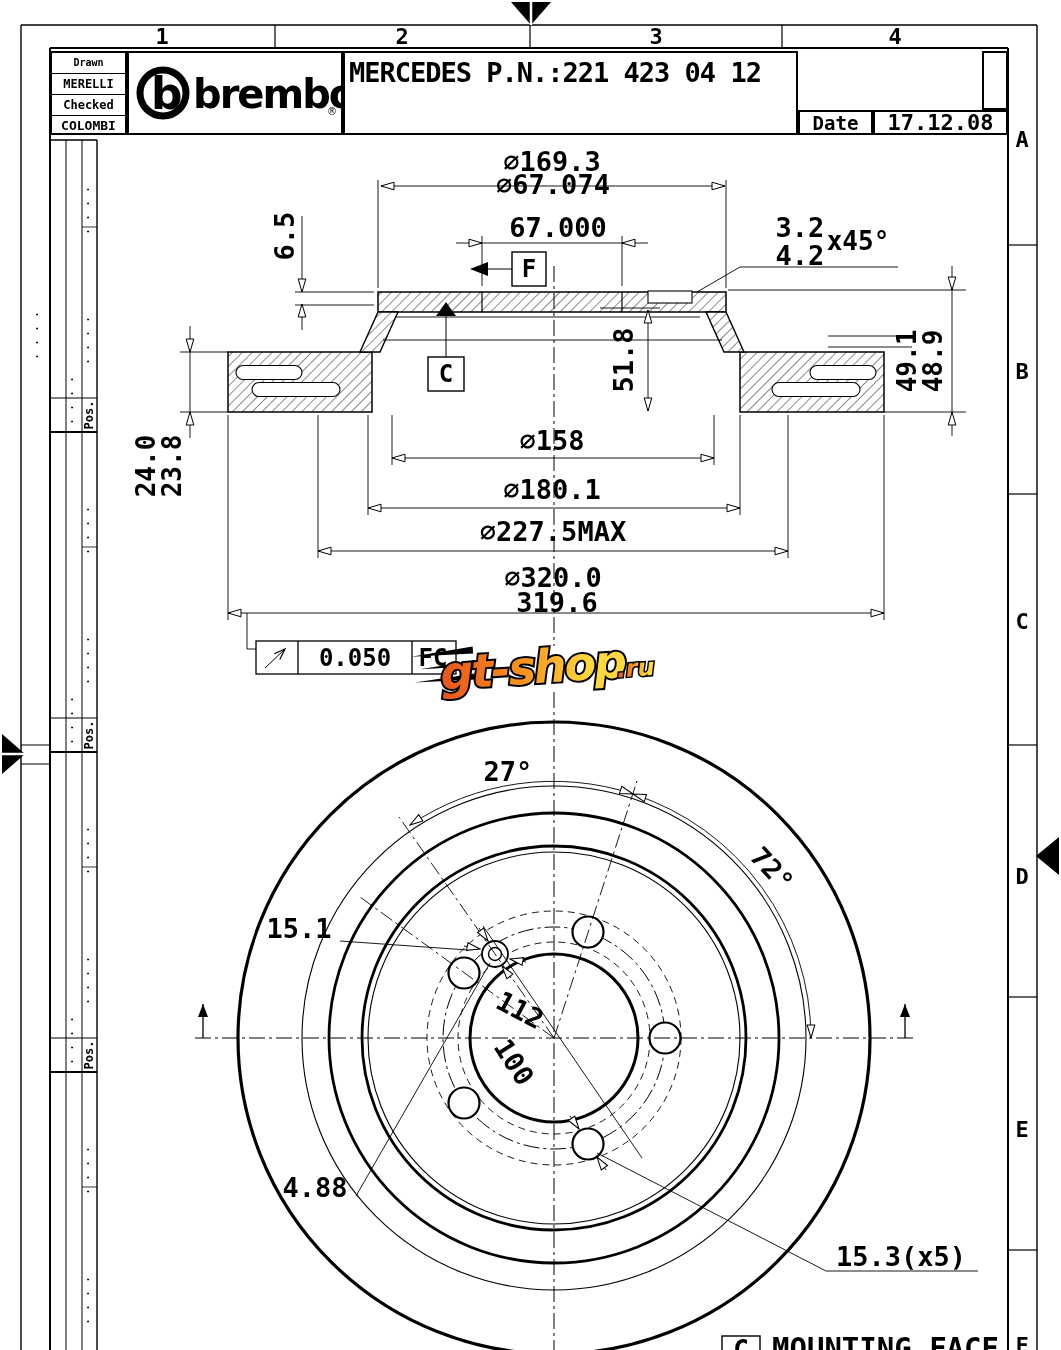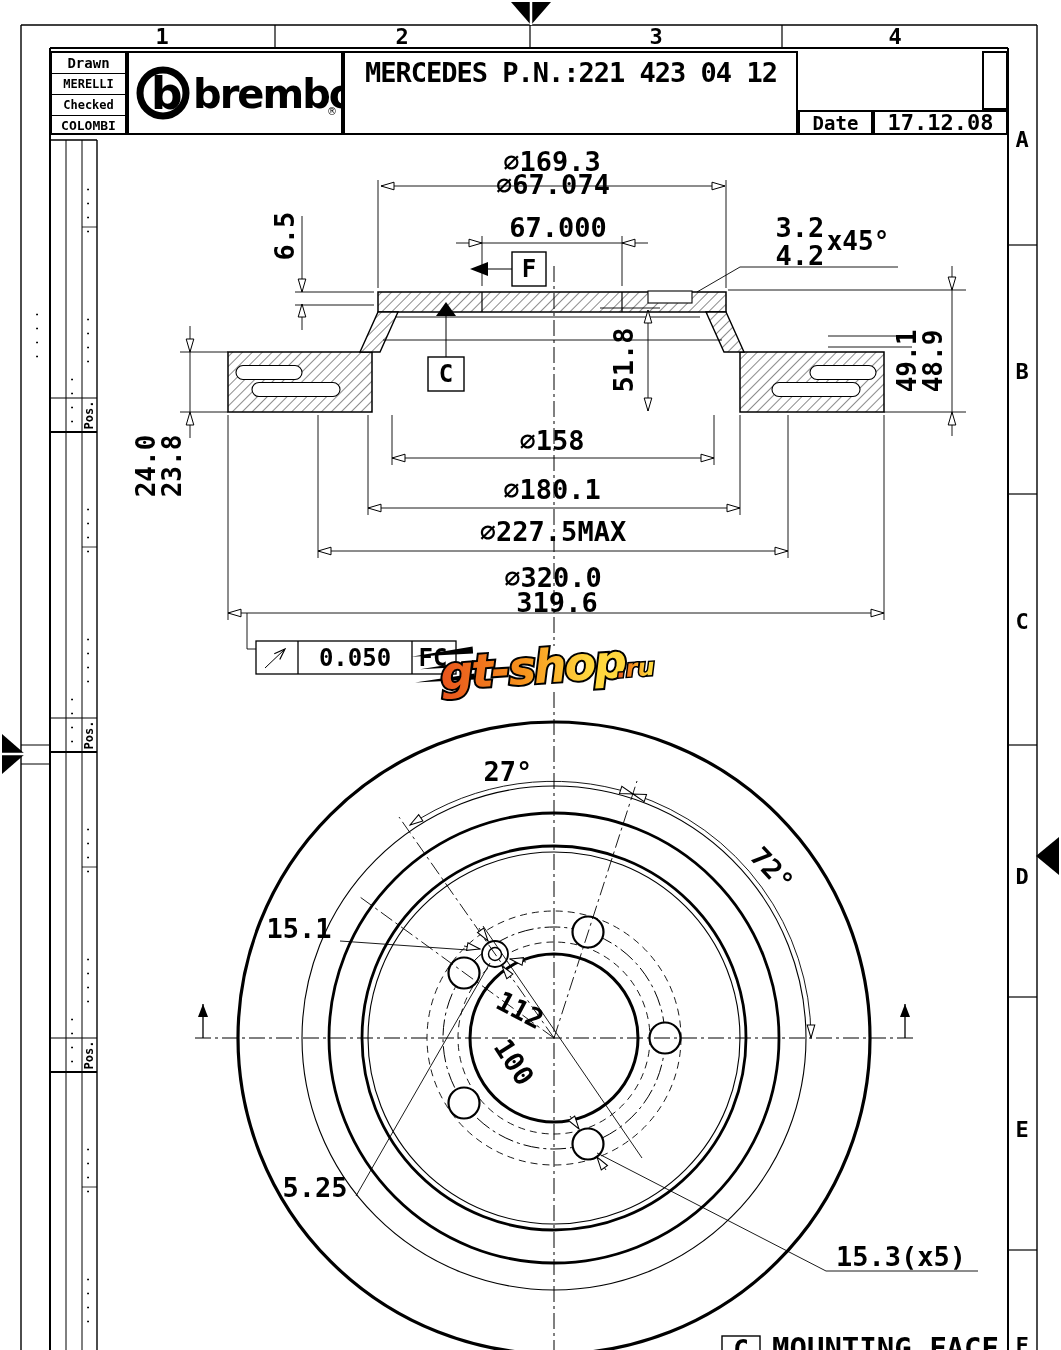--- a/index.html
+++ b/index.html
@@ -12,21 +12,21 @@
   .r90{transform:translate(-50%,-50%) rotate(-90deg);}
   .fs27{font-size:27px;} .fs26{font-size:26px;} .fs24{font-size:24px;}
   .grid{font-size:22px;}
   .posl{font-size:12px;transform:translate(-50%,-50%) rotate(-90deg);font-weight:bold;}
   .dots{font-size:10px;letter-spacing:1px;transform:translate(-50%,-50%) rotate(-90deg);font-weight:bold;}
   
   .cell{position:absolute;z-index:2;box-sizing:border-box;border:2px solid #000;background:#fff;}
   .tbrow{box-sizing:border-box;height:21px;border-bottom:1.5px solid #000;text-align:center;
          font-weight:bold;overflow:hidden;line-height:20px;}
   .tbrow:last-child{border-bottom:none;}
-  .mline{padding-left:20px;font:bold 27px "DejaVu Sans Mono",monospace;line-height:40px;
+  .mline{padding-left:4px;font:bold 27px "DejaVu Sans Mono",monospace;line-height:40px;
          letter-spacing:-1px;white-space:nowrap;}
   .center{display:flex;align-items:center;justify-content:center;}
   .wm{position:absolute;left:408px;top:640px;z-index:3;transform:rotate(-4deg);}
   .noteclip{position:absolute;z-index:2;font:bold 29px "DejaVu Sans Mono",monospace;
             white-space:nowrap;line-height:1;}
 </style>
 </head>
 <body>
 
 <div class="sheet">
@@ -246,21 +246,21 @@
 <div class="lbl dots" style="left:89px;top:850px">· · · ·</div>
 <div class="lbl dots" style="left:89px;top:980px">· · · ·</div>
 <div class="lbl dots" style="left:89px;top:1170px">· · · ·</div>
 <div class="lbl dots" style="left:89px;top:1300px">· · · ·</div>
 <div class="lbl dots" style="left:73px;top:400px">· · · ·</div>
 <div class="lbl dots" style="left:73px;top:720px">· · · ·</div>
 <div class="lbl dots" style="left:73px;top:1040px">· · · ·</div>
 <div class="lbl dots" style="left:38px;top:335px">· · · ·</div>
 
 <div class="cell" style="left:50px;top:51px;width:77px;height:84px">
-  <div class="tbrow" style="font-size:14px">Drawn</div>
+  <div class="tbrow" style="font-size:10px">Drawn</div>
   <div class="tbrow" style="font-size:12px">MERELLI ST.</div>
   <div class="tbrow" style="font-size:12px">Checked</div>
   <div class="tbrow" style="font-size:13px">COLOMBI</div>
 </div>
 <div class="cell" style="left:127px;top:51px;width:216px;height:84px">
   <svg width="212" height="80" viewBox="0 0 212 80">
     <circle cx="34" cy="40" r="23" fill="none" stroke="#000" stroke-width="7"></circle>
     <text x="22" y="56" font-family="DejaVu Sans,sans-serif" font-weight="bold" font-size="44" fill="#000">b</text>
     <text x="64" y="55" font-family="DejaVu Sans,sans-serif" font-weight="bold" font-size="40" letter-spacing="-2" fill="#000">brembo</text>
     <text x="198" y="62" font-family="DejaVu Sans,sans-serif" font-size="10" fill="#000">®</text>
@@ -297,21 +297,21 @@
 <div class="lbl fs24" style="left:355px;top:658px">0.050</div>
 <div class="lbl fs24" style="left:433px;top:658px">FC</div>
 <div class="lbl fs24" style="left:529px;top:269px">F</div>
 <div class="lbl fs24" style="left:446px;top:374px">C</div>
 
 <div class="lbl fs27" style="left:508px;top:771px">27°</div>
 <div class="lbl fs27" style="left:772px;top:869px;transform:translate(-50%,-50%) rotate(47deg)">72°</div>
 <div class="lbl fs27" style="left:299px;top:928px">15.1</div>
 <div class="lbl fs27" style="left:520px;top:1010px;transform:translate(-50%,-50%) rotate(28deg)">112</div>
 <div class="lbl fs27" style="left:514px;top:1062px;transform:translate(-50%,-50%) rotate(57deg)">100</div>
-<div class="lbl fs27" style="left:315px;top:1187px">5.25</div>
+<div class="lbl fs27" style="left:315px;top:1187px">4.88</div>
 <div class="lbl fs27" style="left:901px;top:1256px">15.3(x5)</div>
 <div class="lbl fs26" style="left:741px;top:1350px">C</div>
 <div class="noteclip" style="left:772px;top:1334px">MOUNTING FACE</div>
 
 <div class="wm">
   <svg width="250" height="66" viewBox="0 0 250 66">
     <defs>
       <linearGradient id="wmg" x1="0" y1="0" x2="1" y2="0">
         <stop offset="0" stop-color="#e8541d"></stop>
         <stop offset="0.45" stop-color="#f7941d"></stop>

